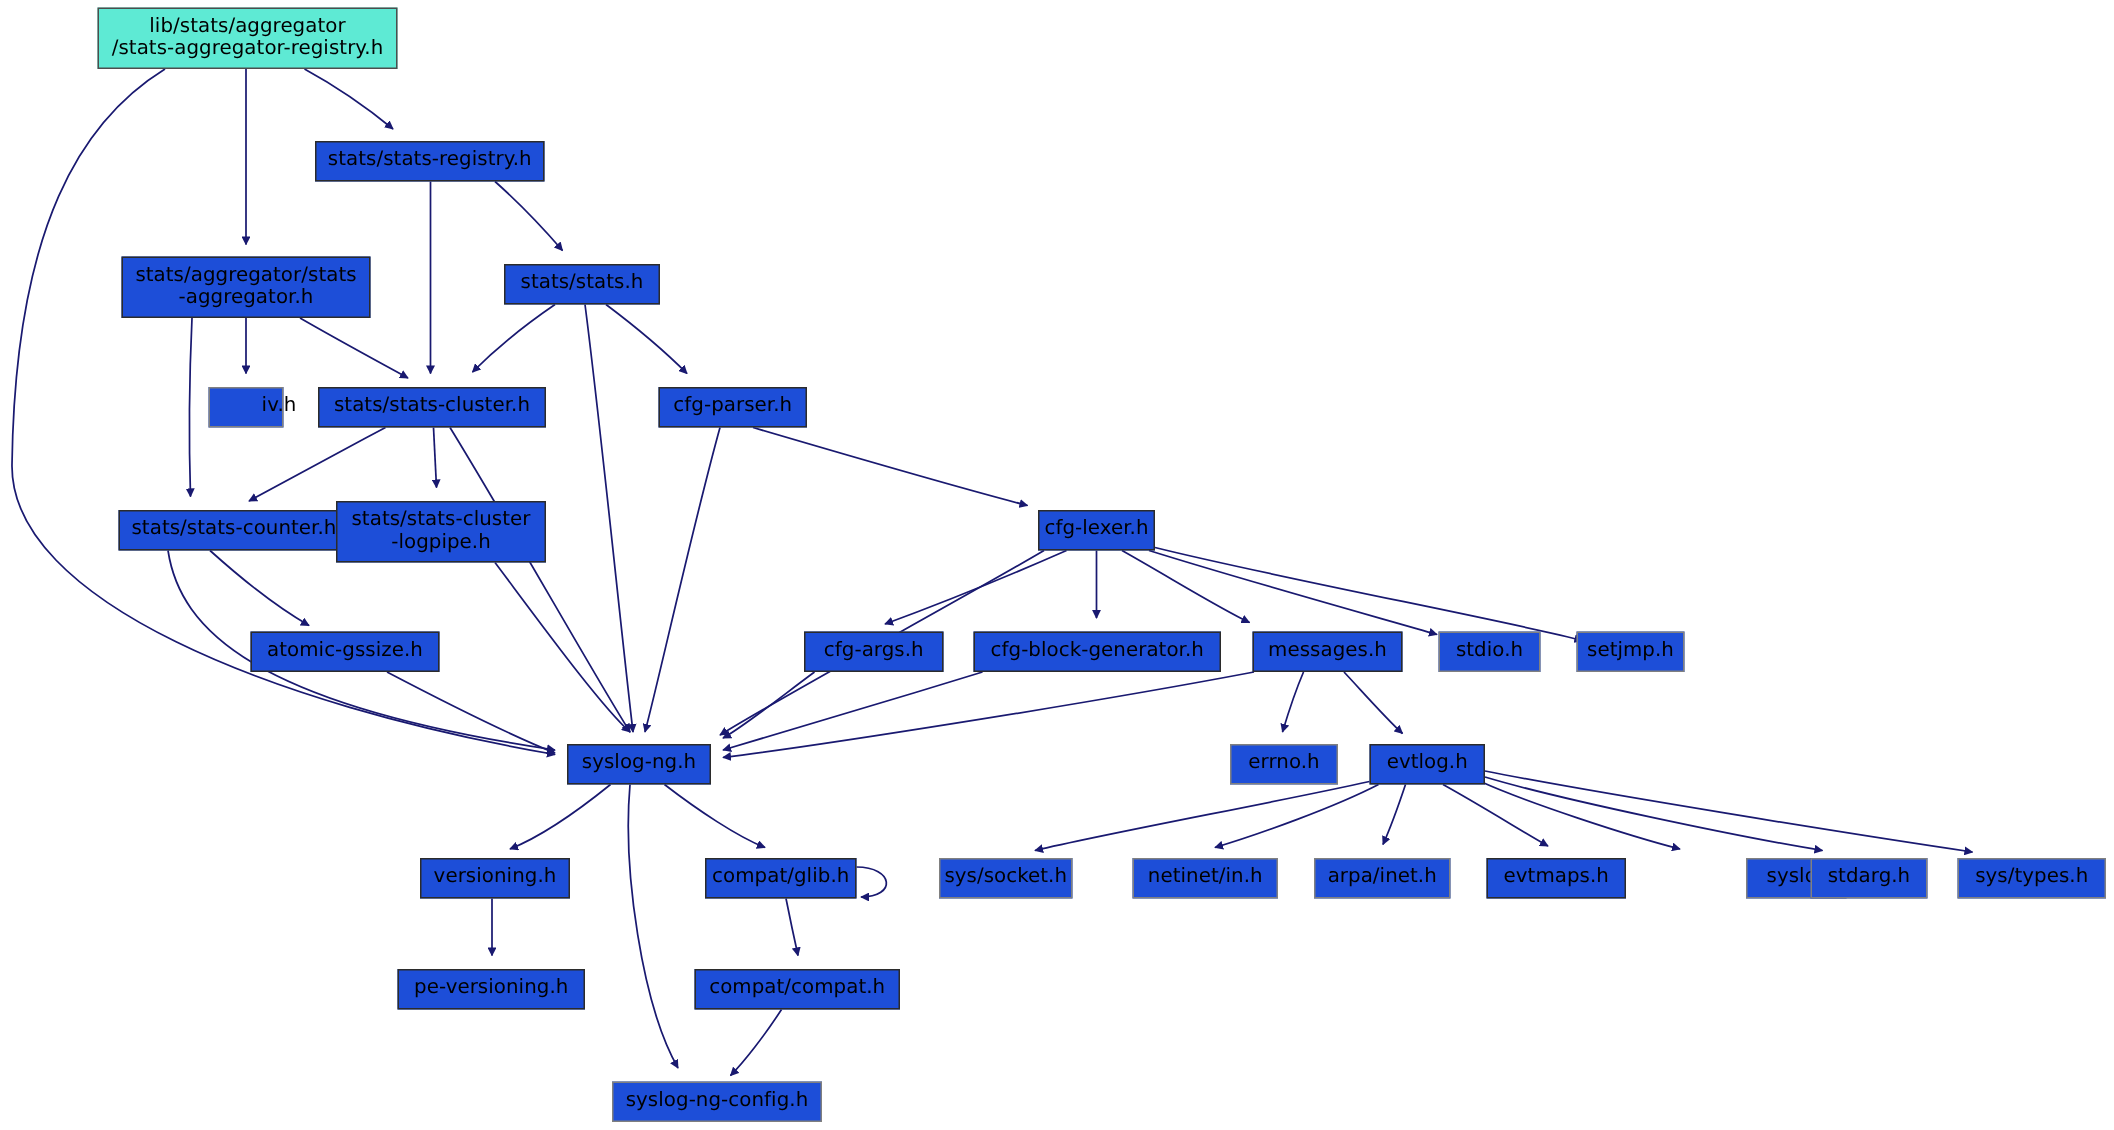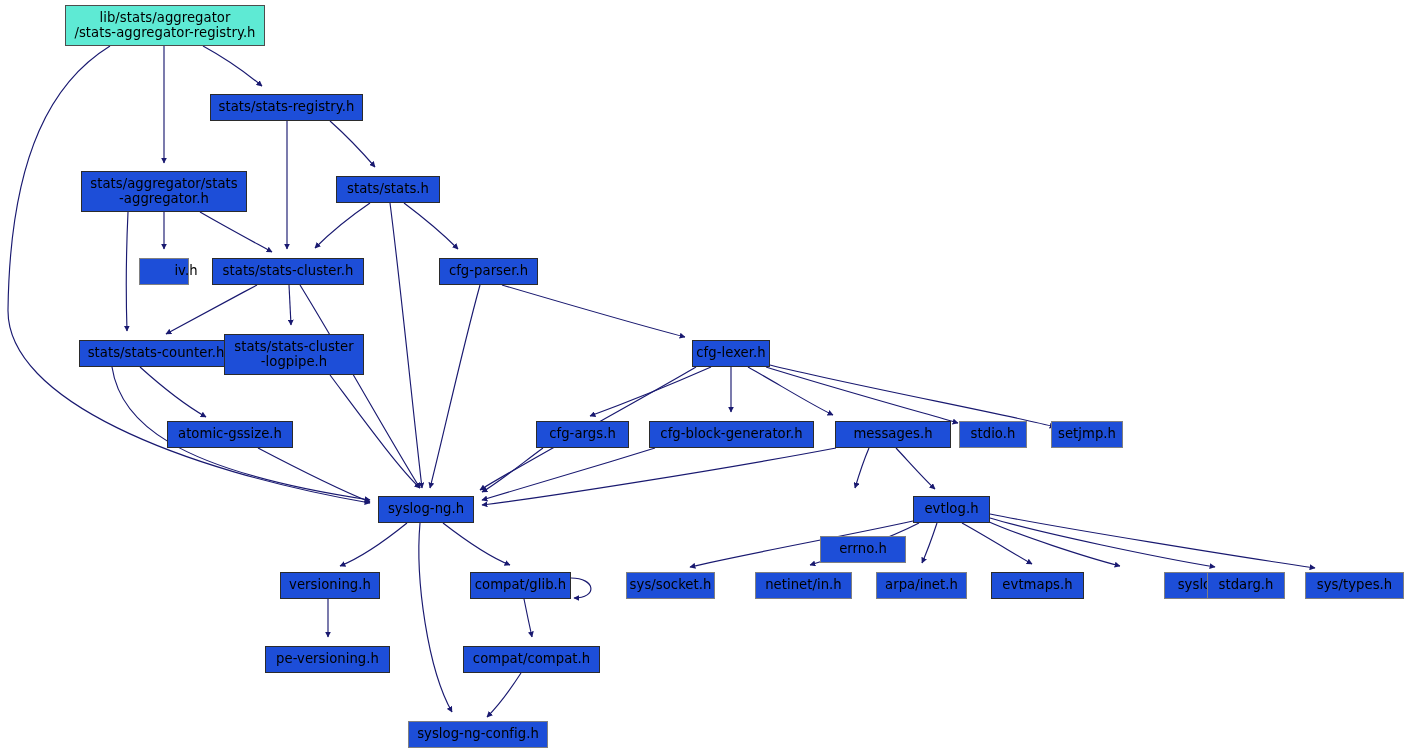--- a/index.html
+++ b/index.html
@@ -118,25 +118,25 @@
       <div class="node" style="left: 139px; top: 258px; width: 50px; height: 27px; padding-left: 44px;"><span>iv.h</span></div>
       <div class="node strong" style="left: 212px; top: 258px; width: 152px; height: 27px;"><span>stats/stats-cluster.h</span></div>
       <div class="node strong" style="left: 439px; top: 258px; width: 99px; height: 27px;"><span>cfg-parser.h</span></div>
       <div class="node strong" style="left: 46px; top: 340px; width: 154px; height: 27px; margin-left: 33px;"><span>stats/stats-counter.h</span></div>
       <div class="node strong" style="left: 224px; top: 334px; width: 140px; height: 41px;"><span>stats/stats-cluster
 -logpipe.h</span></div>
       <div class="node strong" style="left: 692px; top: 340px; width: 78px; height: 27px;"><span>cfg-lexer.h</span></div>
       <div class="node strong" style="left: 167px; top: 421px; width: 126px; height: 27px;"><span>atomic-gssize.h</span></div>
       <div class="node strong" style="left: 536px; top: 421px; width: 93px; height: 27px;"><span>cfg-args.h</span></div>
       <div class="node strong" style="left: 649px; top: 421px; width: 165px; height: 27px;"><span>cfg-block-generator.h</span></div>
-      <div class="node strong" style="left: 835px; top: 421px; width: 116px; height: 27px;"><span>messages.h</span></div>
+      <div class="node strong" style="left: 835px; top: 421px; width: 100px; height: 27px;"><span>messages.h</span></div>
       <div class="node" style="left: 959px; top: 421px; width: 68px; height: 27px;"><span>stdio.h</span></div>
       <div class="node" style="left: 1051px; top: 421px; width: 72px; height: 27px;"><span>setjmp.h</span></div>
       <div class="node strong" style="left: 378px; top: 496px; width: 96px; height: 27px;"><span>syslog-ng.h</span></div>
-      <div class="node" style="left: 820px; top: 496px; width: 86px; height: 27px; margin-top: 40px;"><span>errno.h</span></div>
+      <div class="node" style="left: 820px; top: 496px; width: 72px; height: 27px;"><span>errno.h</span></div>
       <div class="node strong" style="left: 913px; top: 496px; width: 77px; height: 27px;"><span>evtlog.h</span></div>
       <div class="node strong" style="left: 280px; top: 572px; width: 100px; height: 27px;"><span>versioning.h</span></div>
       <div class="node strong" style="left: 470px; top: 572px; width: 101px; height: 27px;"><span>compat/glib.h</span></div>
       <div class="node" style="left: 626px; top: 572px; width: 89px; height: 27px;"><span>sys/socket.h</span></div>
       <div class="node" style="left: 755px; top: 572px; width: 97px; height: 27px;"><span>netinet/in.h</span></div>
       <div class="node" style="left: 876px; top: 572px; width: 91px; height: 27px;"><span>arpa/inet.h</span></div>
       <div class="node strong" style="left: 991px; top: 572px; width: 93px; height: 27px;"><span>evtmaps.h</span></div>
       <div class="node" style="left: 1164px; top: 572px; width: 67px; height: 27px; padding-left: 15px;"><span>syslog.h</span></div>
       <div class="node" style="left: 1207px; top: 572px; width: 78px; height: 27px;"><span>stdarg.h</span></div>
       <div class="node" style="left: 1305px; top: 572px; width: 99px; height: 27px;"><span>sys/types.h</span></div>

